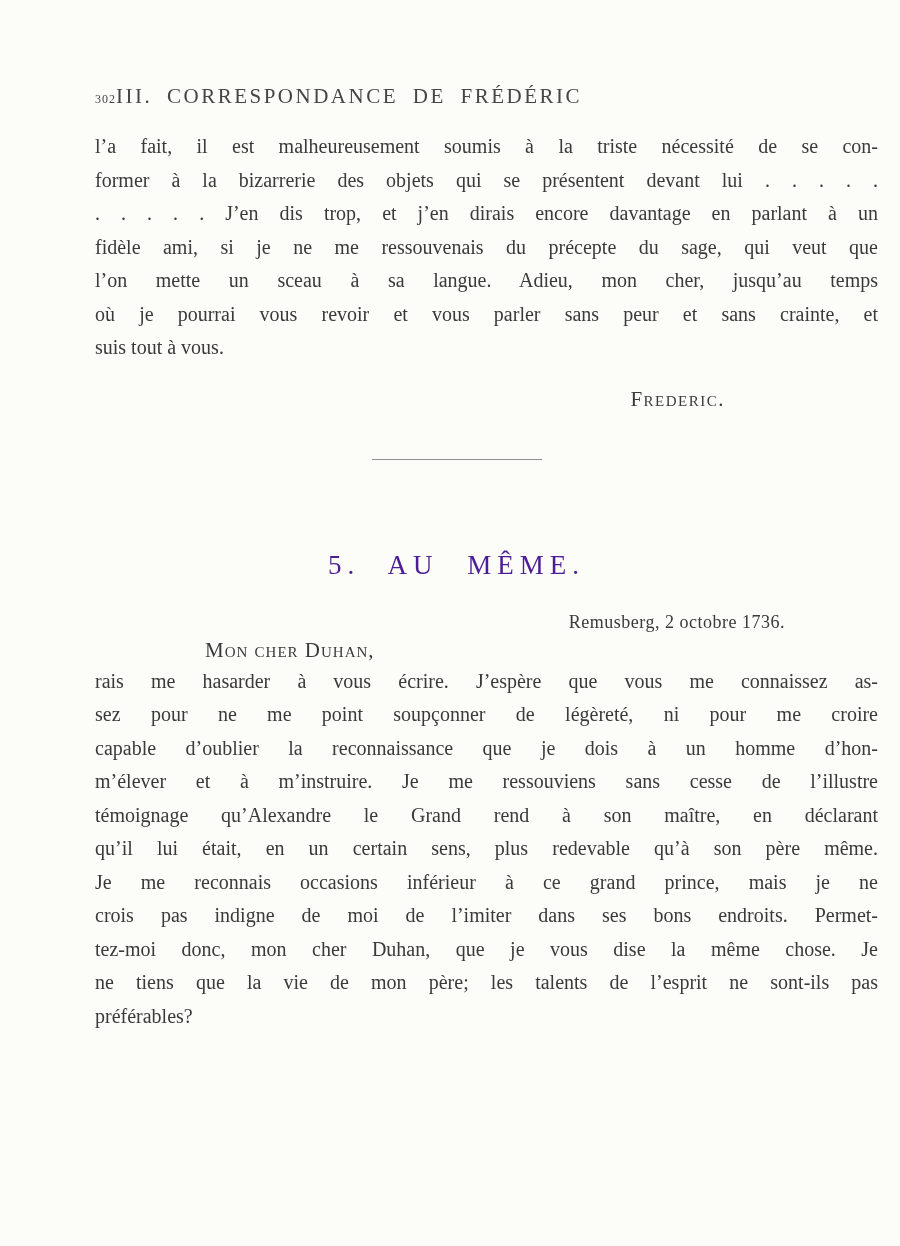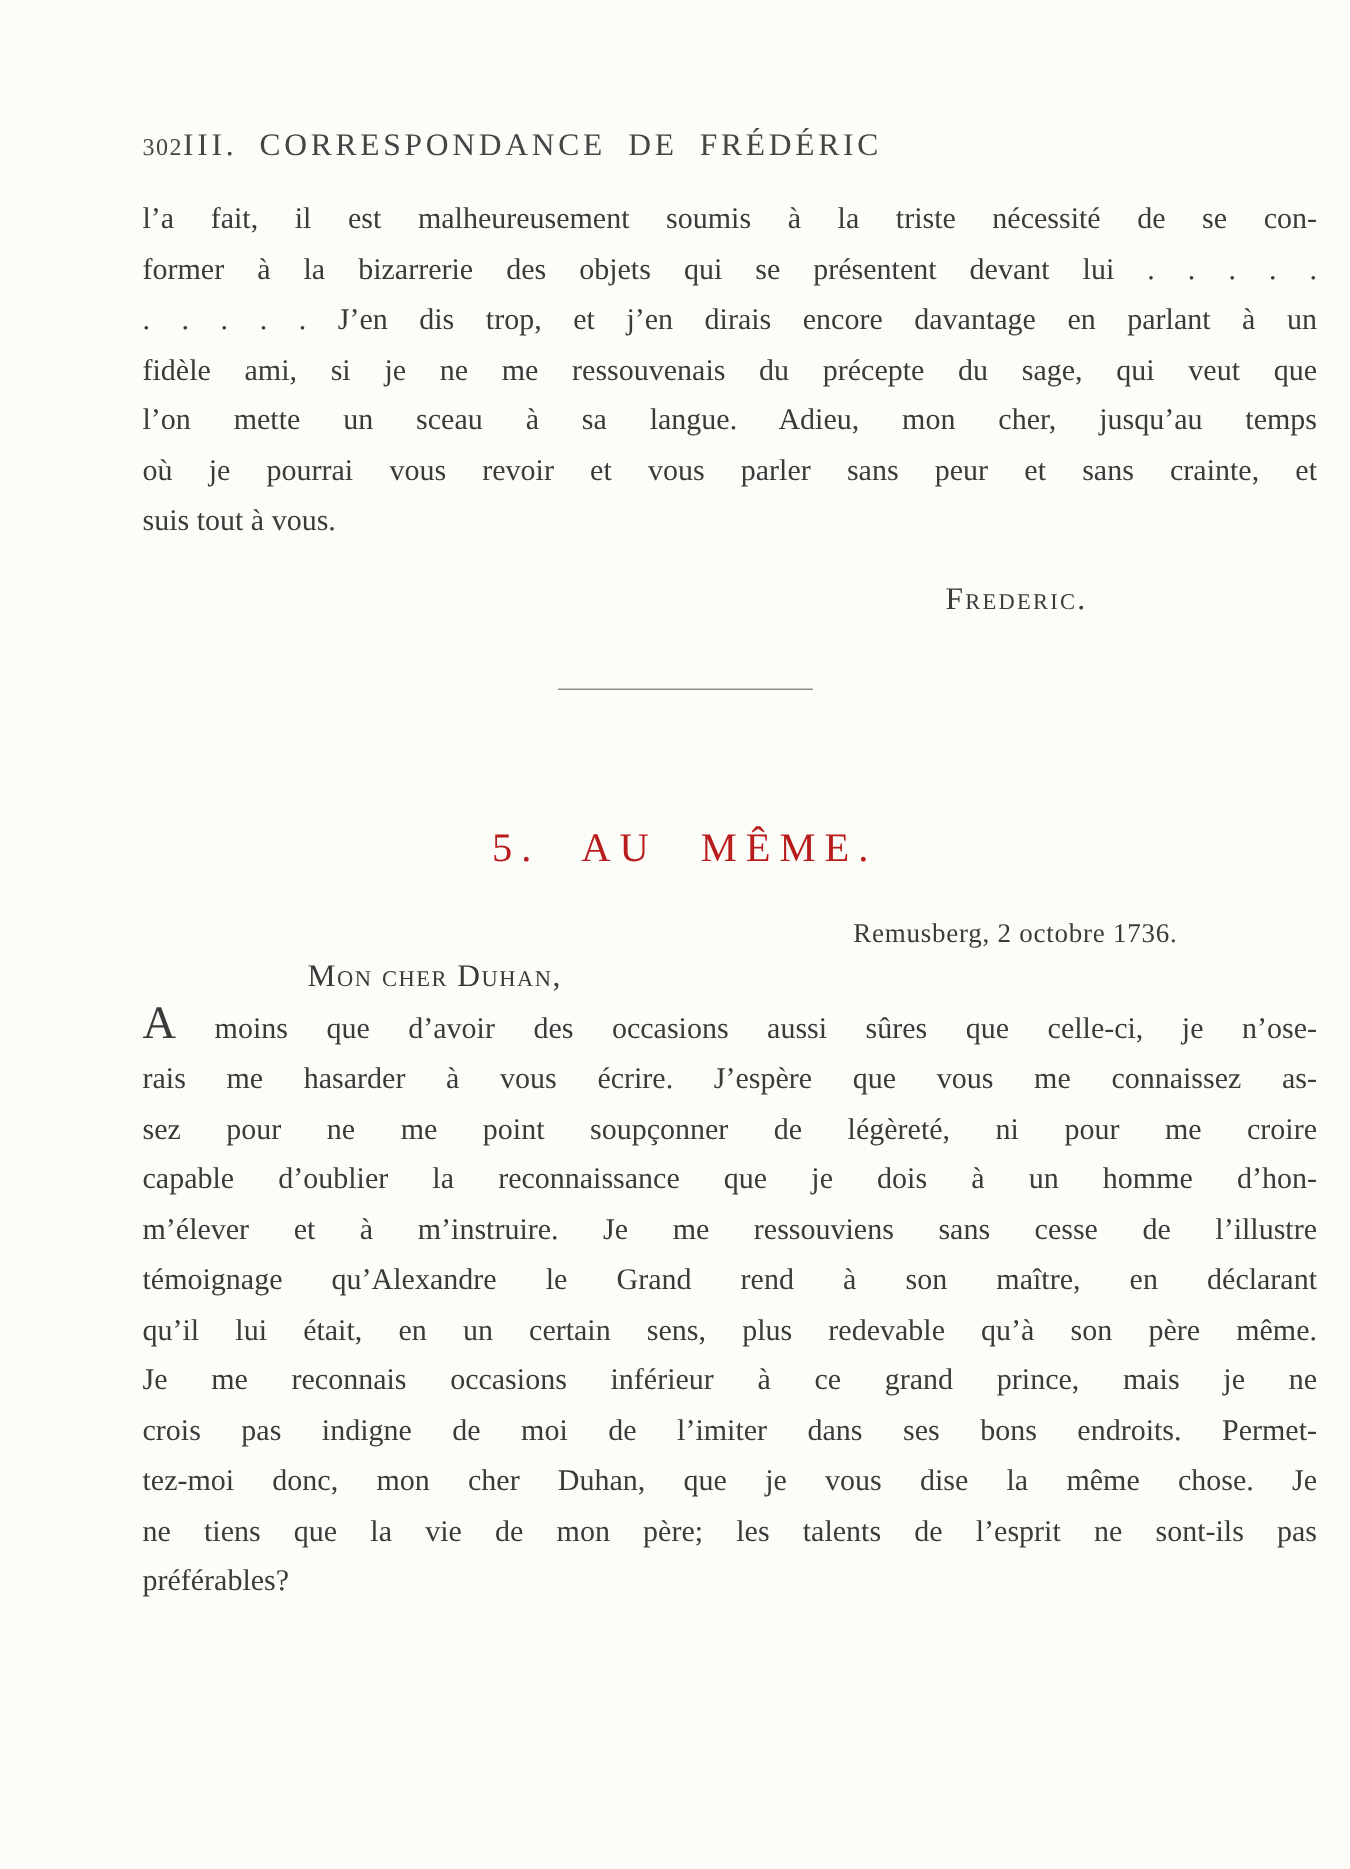--- a/index.html
+++ b/index.html
@@ -18,21 +18,21 @@
     padding: 84px 22px 0 95px;
     overflow: hidden;
   }
   .running-header {
     display: flex;
     align-items: baseline;
     font-size: 21px;
     color: #454545;
   }
   .page-number {
-    font-size: 16px;
+    font-size: 12px;
     letter-spacing: 1px;
   }
   .header-title {
     letter-spacing: 2.5px;
     word-spacing: 7px;
     white-space: nowrap;
   }
   .body-para {
     margin-top: 21px;
   }
@@ -62,21 +62,21 @@
     border-top: 1.5px solid #8f8f8f;
     margin: 47px 0 0 277px;
   }
   .section-heading {
     margin-top: 88px;
     text-align: center;
     transform: translateX(-30px);
     font-size: 27px;
     letter-spacing: 6px;
     word-spacing: 16px;
-    color: #b91c1c;
+    color: #4c1d95;
     line-height: 34px;
   }
   .dateline {
     margin-top: 28px;
     text-align: right;
     padding-right: 93px;
     font-size: 18px;
     letter-spacing: 0.5px;
     line-height: 24px;
   }
@@ -120,21 +120,20 @@
 
   <hr class="divider-rule">
 
   <div class="section-heading">5. AU MÊME.</div>
 
   <div class="dateline">Remusberg, 2 octobre 1736.</div>
 
   <div class="salutation">Mon cher Duhan,</div>
 
   <div class="body-para letter-body-2">
-    <div class="text-line"><span class="drop-initial">A</span> <span>moins que d’avoir des occasions aussi sûres que celle-ci, je n’ose-</span></div>
     <div class="text-line">rais me hasarder à vous écrire. J’espère que vous me connaissez as-</div>
     <div class="text-line">sez pour ne me point soupçonner de légèreté, ni pour me croire</div>
     <div class="text-line">capable d’oublier la reconnaissance que je dois à un homme d’hon-</div>
     <div class="text-line">m’élever et à m’instruire. Je me ressouviens sans cesse de l’illustre</div>
     <div class="text-line">témoignage qu’Alexandre le Grand rend à son maître, en déclarant</div>
     <div class="text-line">qu’il lui était, en un certain sens, plus redevable qu’à son père même.</div>
     <div class="text-line">Je me reconnais occasions inférieur à ce grand prince, mais je ne</div>
     <div class="text-line">crois pas indigne de moi de l’imiter dans ses bons endroits. Permet-</div>
     <div class="text-line">tez-moi donc, mon cher Duhan, que je vous dise la même chose. Je</div>
     <div class="text-line">ne tiens que la vie de mon père; les talents de l’esprit ne sont-ils pas</div>

